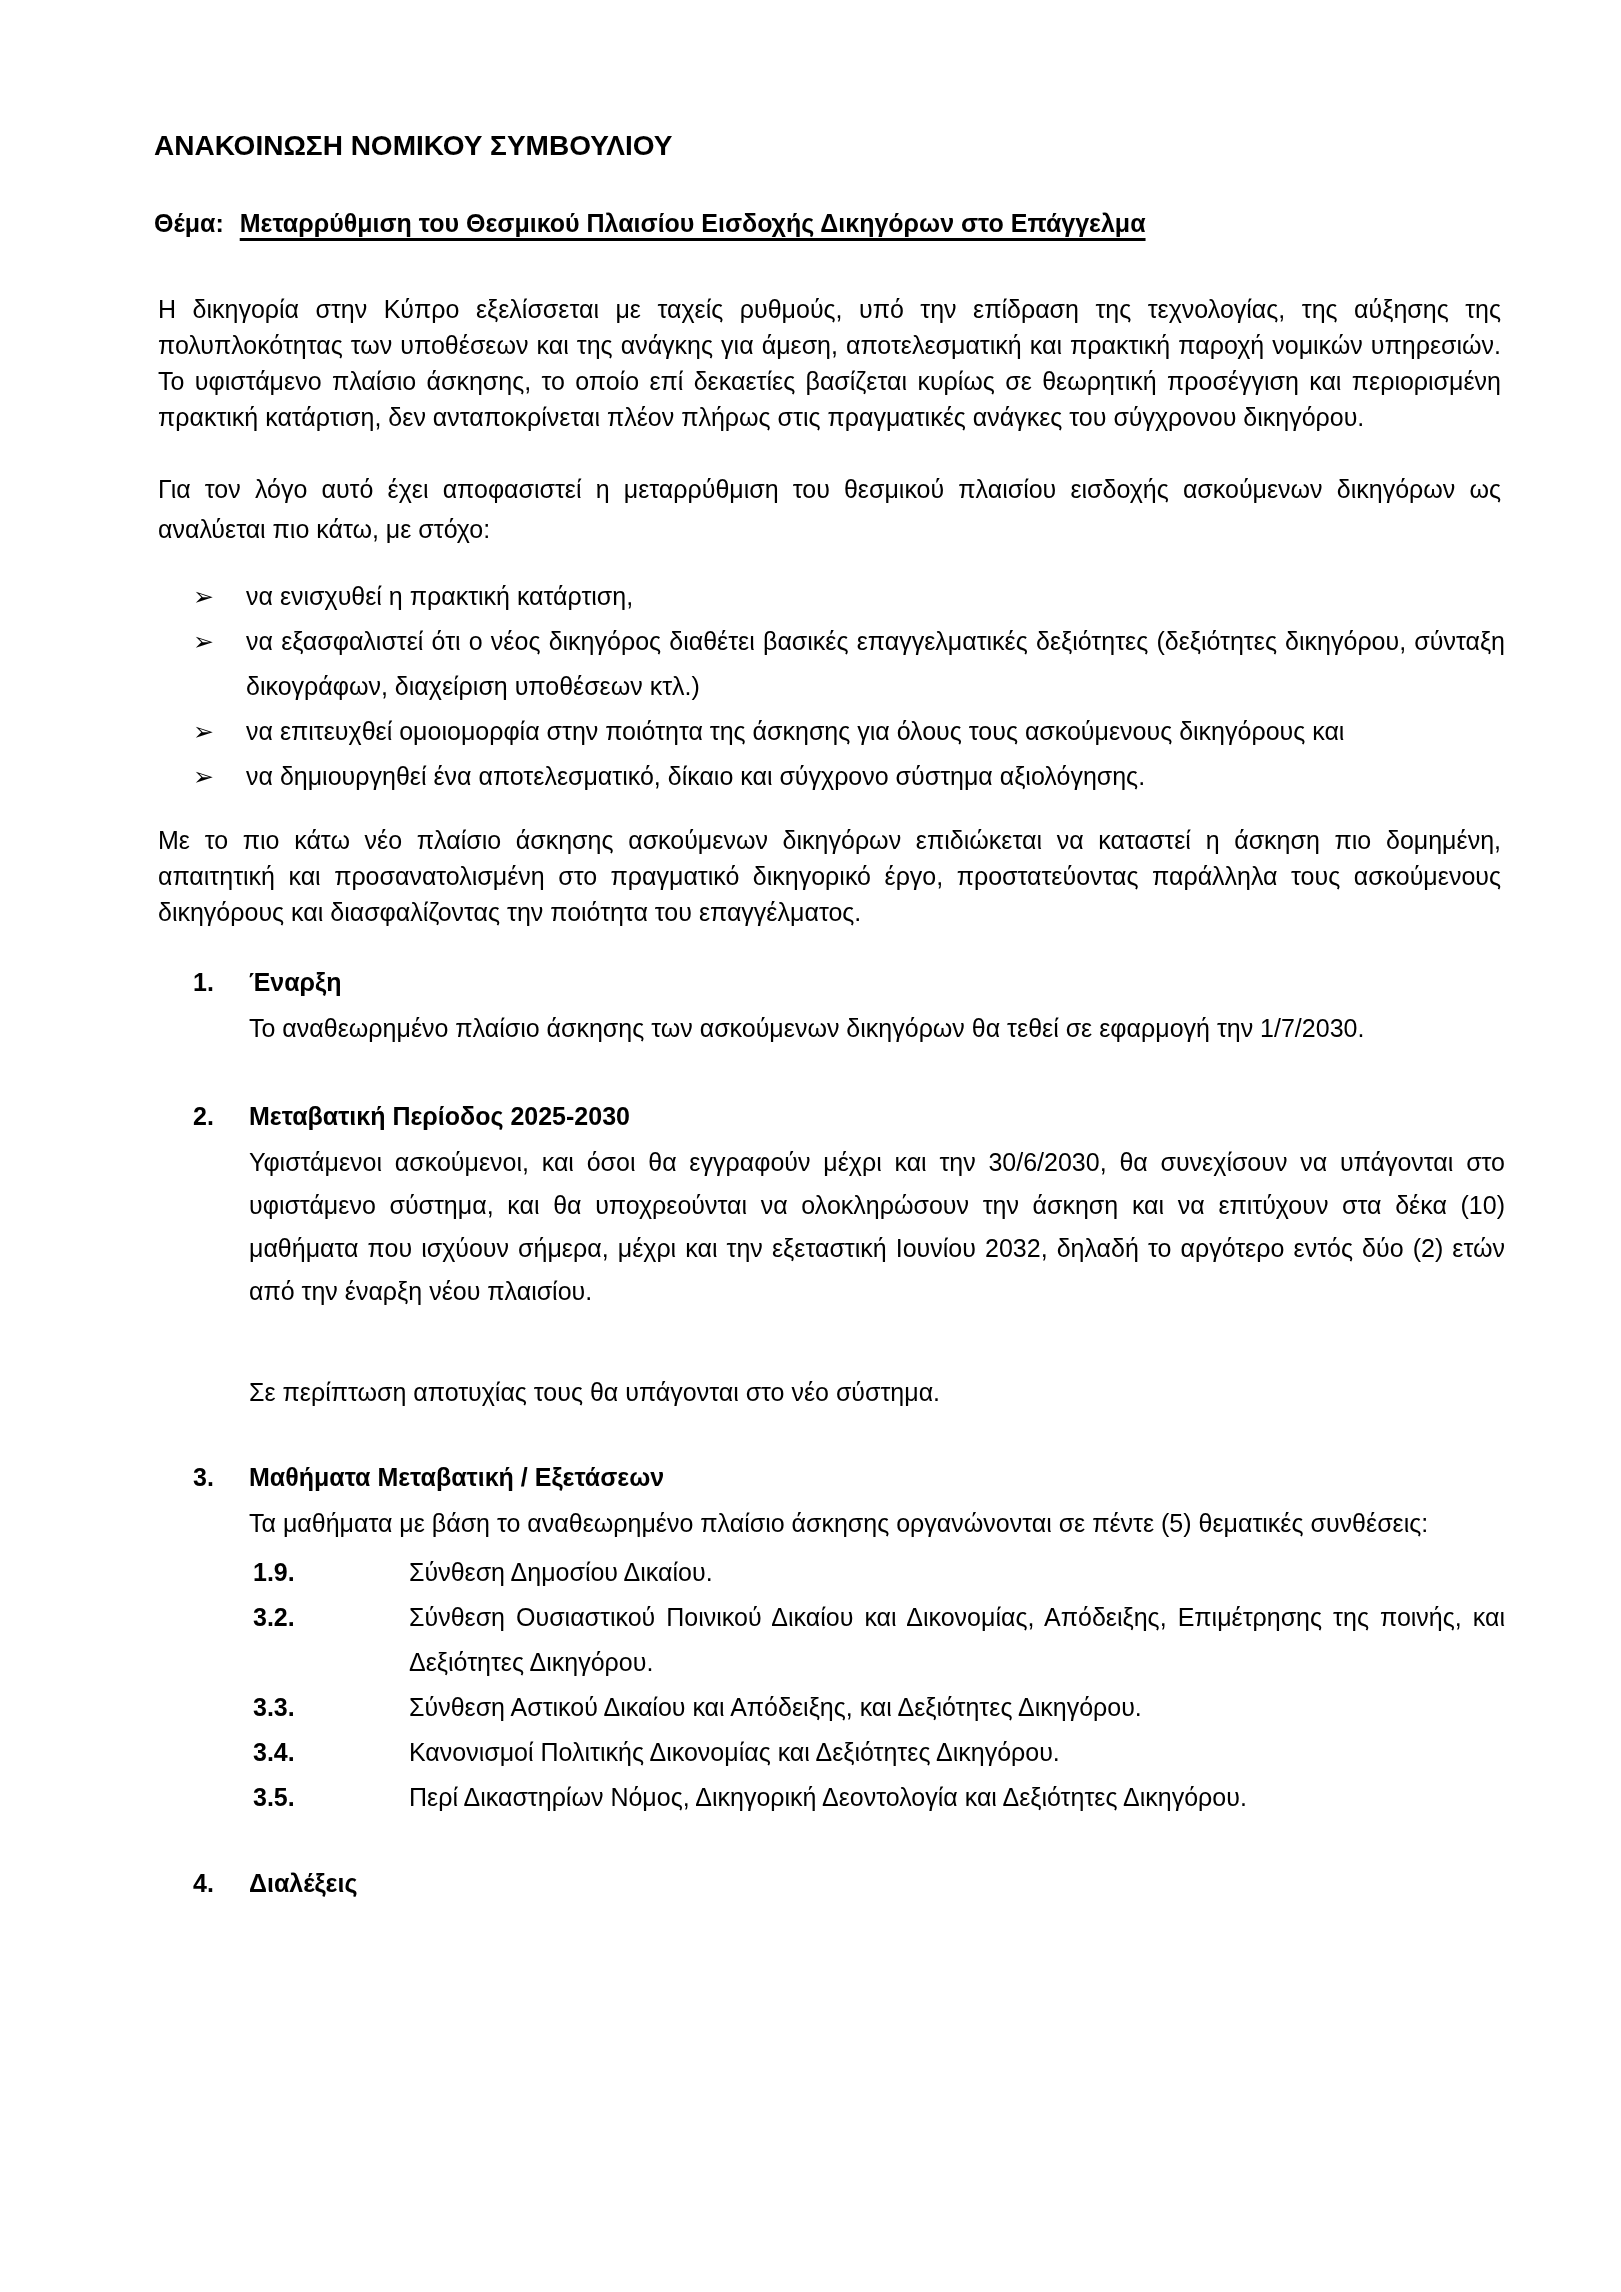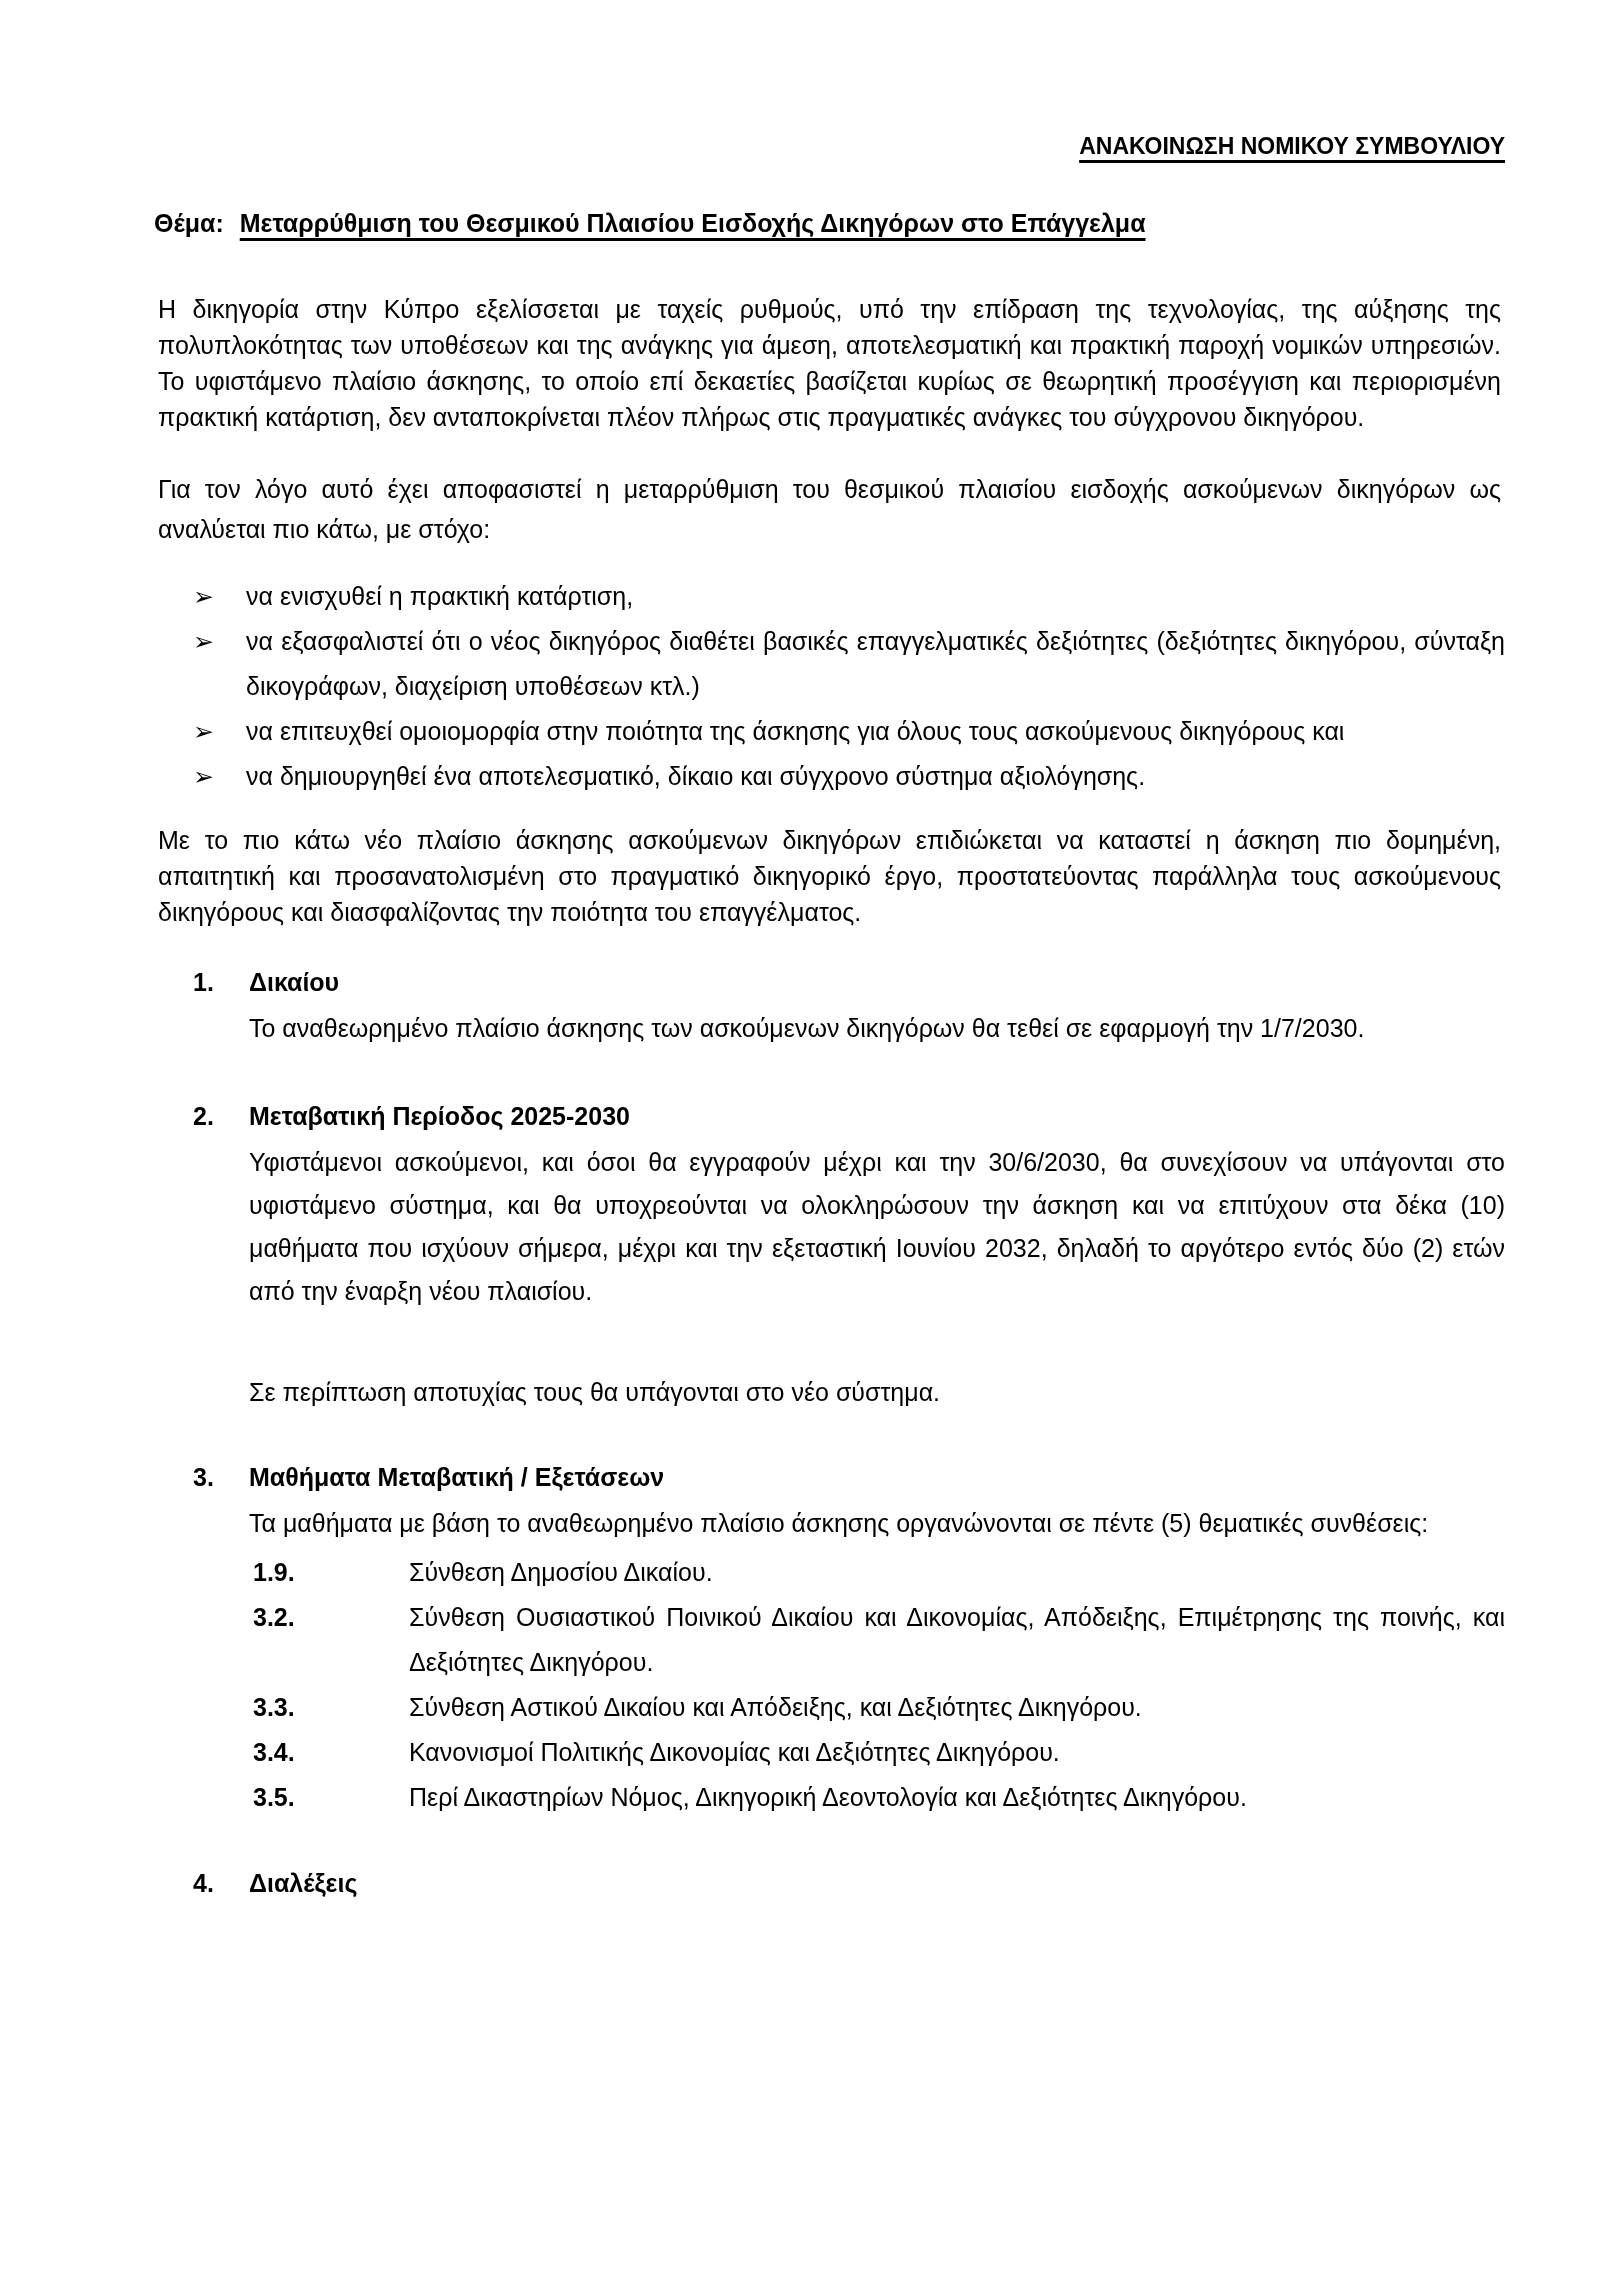--- a/index.html
+++ b/index.html
@@ -10,24 +10,23 @@
     margin: 0 auto;
     background: #ffffff;
     font-family: "Liberation Sans", sans-serif;
     font-size: 25px;
     color: #000000;
     box-sizing: border-box;
     padding: 128px 117px 0 154px;
     overflow: hidden;
   }
   .title {
-    font-size: 23px;
+    font-size: 28px;
     font-weight: bold;
-    text-align: right;
-    text-decoration: underline;
+    text-align: left;
     text-decoration-thickness: 2.7px;
     text-underline-offset: 6.3px;
     line-height: 36px;
     margin: 0 0 41px 0;
   }
   .subject {
     margin: 0 0 50px 0;
     font-weight: bold;
     line-height: 36px;
   }
@@ -113,21 +112,21 @@
       <span class="mark">➢</span>
       <span>να δημιουργηθεί ένα αποτελεσματικό, δίκαιο και σύγχρονο σύστημα αξιολόγησης.</span>
     </li>
   </ul>
 
   <p class="para lh-40 para-3">Με το πιο κάτω νέο πλαίσιο άσκησης ασκούμενων δικηγόρων επιδιώκεται να καταστεί η άσκηση πιο δομημένη, απαιτητική και προσανατολισμένη στο πραγματικό δικηγορικό έργο, προστατεύοντας παράλληλα τους ασκούμενους δικηγόρους και διασφαλίζοντας την ποιότητα του επαγγέλματος.</p>
 
   <section class="sec sec-1">
     <div class="sec-h">
       <span class="num">1.</span>
-      <span>Δικαίου</span>
+      <span>Έναρξη</span>
     </div>
     <p class="sec-p">Το αναθεωρημένο πλαίσιο άσκησης των ασκούμενων δικηγόρων θα τεθεί σε εφαρμογή την 1/7/2030.</p>
   </section>
 
   <section class="sec sec-2">
     <div class="sec-h">
       <span class="num">2.</span>
       <span>Μεταβατική Περίοδος 2025-2030</span>
     </div>
     <p class="sec-p">Υφιστάμενοι ασκούμενοι, και όσοι θα εγγραφούν μέχρι και την 30/6/2030,  θα συνεχίσουν να υπάγονται στο υφιστάμενο σύστημα, και θα υποχρεούνται να ολοκληρώσουν την άσκηση και να επιτύχουν στα δέκα (10) μαθήματα που ισχύουν σήμερα, μέχρι και την εξεταστική Ιουνίου 2032, δηλαδή το αργότερο εντός δύο (2) ετών από την έναρξη νέου πλαισίου.</p>

